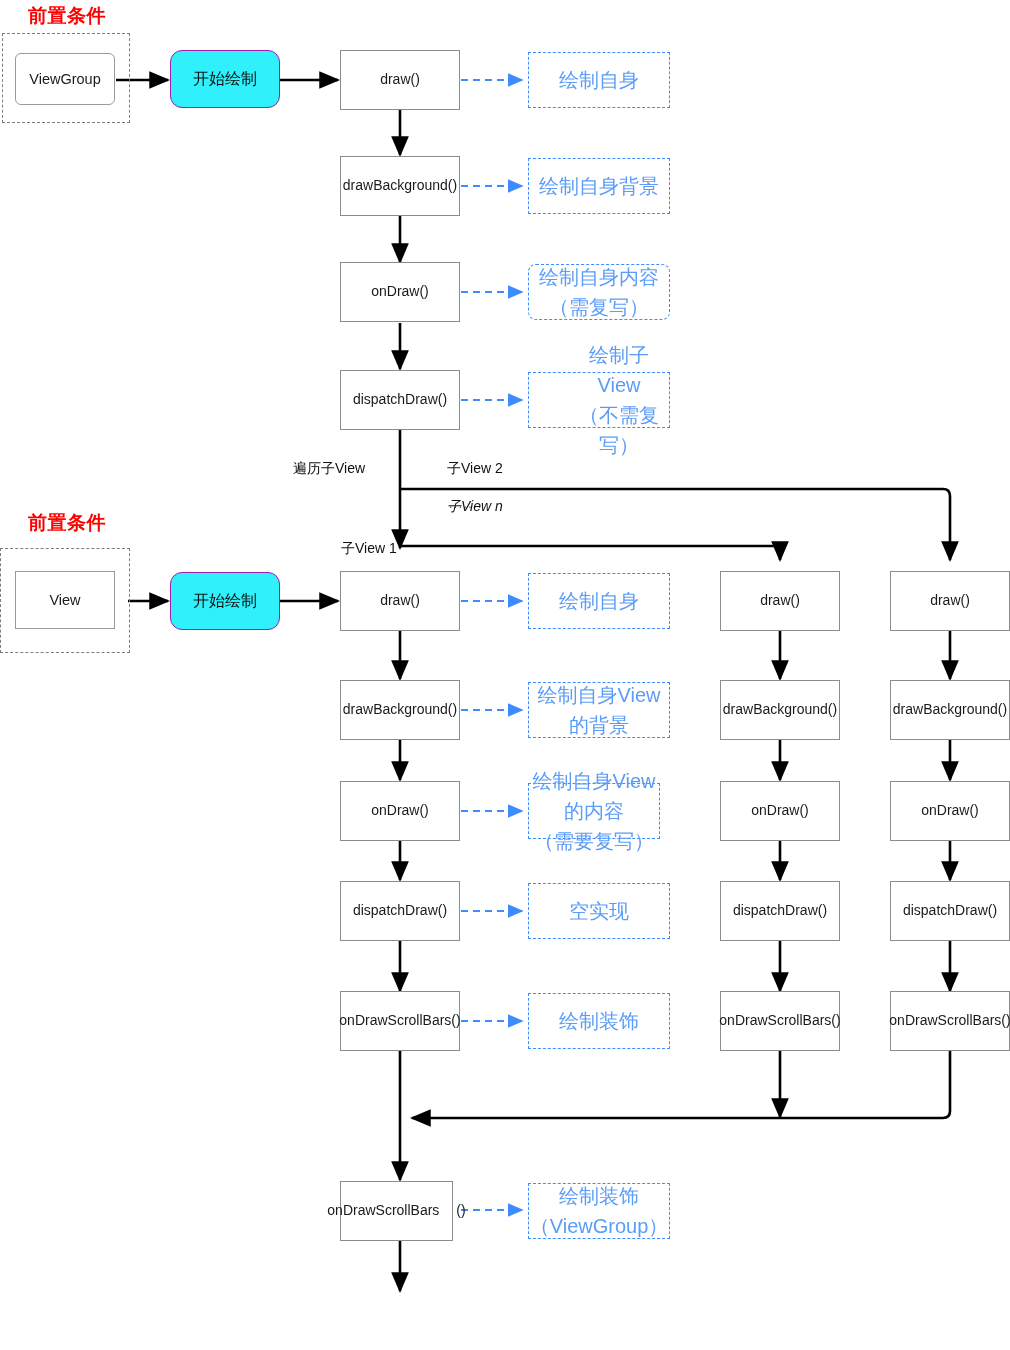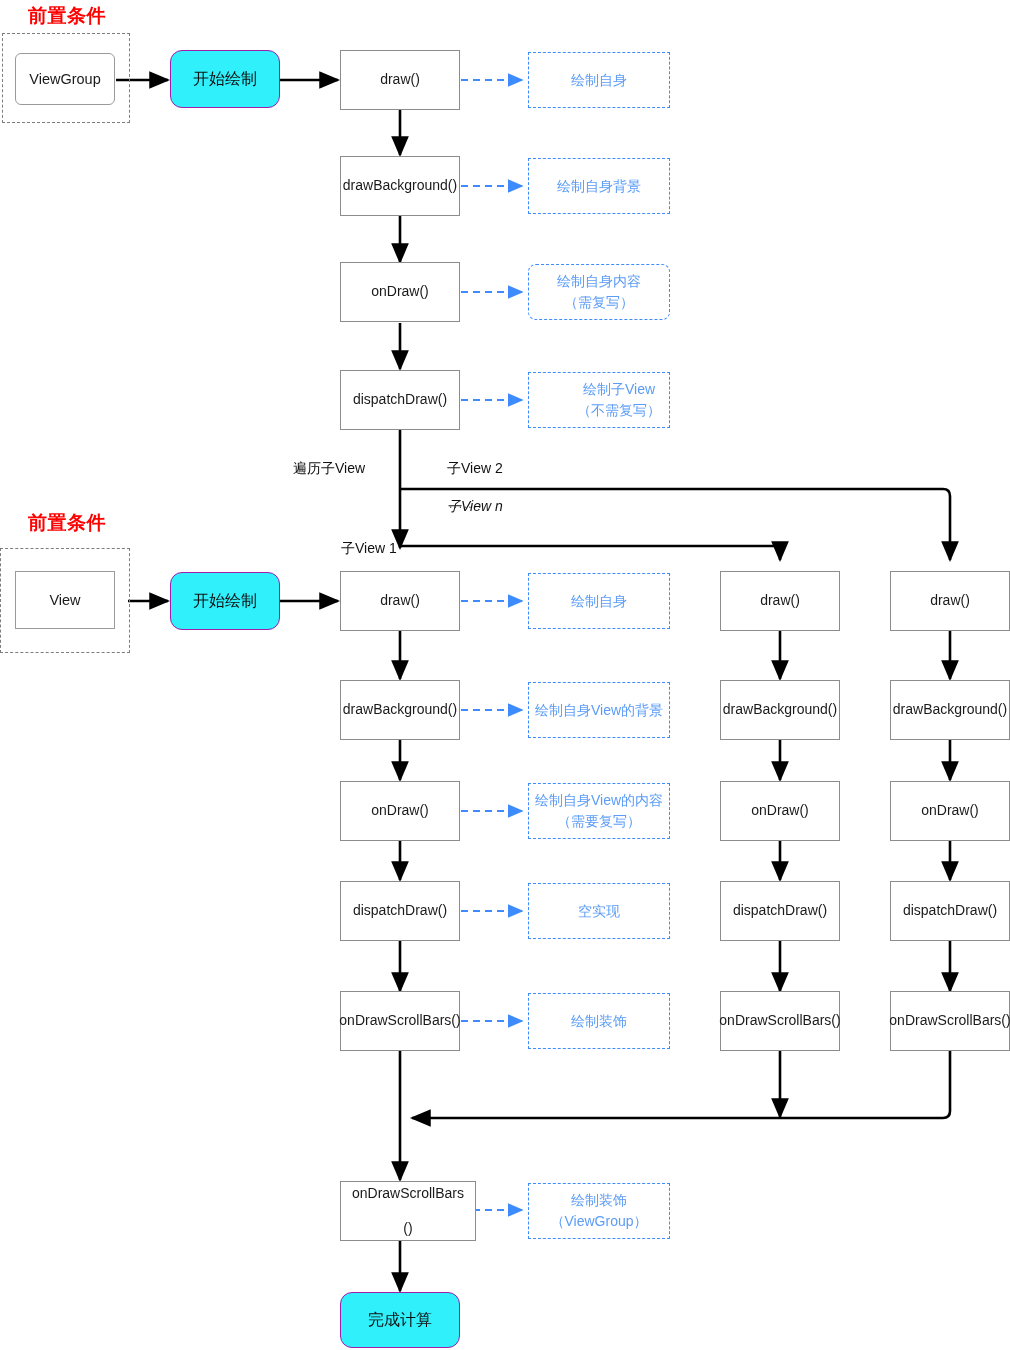--- a/index.html
+++ b/index.html
@@ -4,21 +4,21 @@
 <style>
   html,body{margin:0;padding:0;background:#ffffff;}
   body{font-family:"Liberation Sans","DejaVu Sans",sans-serif;}
   #stage{position:relative;width:1010px;height:1350px;background:#ffffff;overflow:hidden;}
   svg.layer{position:absolute;left:0;top:0;width:1010px;height:1350px;pointer-events:none;}
 
   .node{position:absolute;box-sizing:border-box;display:flex;align-items:center;justify-content:center;text-align:center;}
 
   .proc{border:1px solid #8c8c8c;background:#ffffff;color:#1a1a1a;font-size:14px;line-height:1.25;}
   .term{background:#2ff0fb;border:1px solid #a21caf;border-radius:12px;color:#111111;font-size:16px;font-weight:400;}
-  .note{border:1.6px dashed #3d8bfd;background:#ffffff;color:#5b9cf8;font-size:14px;line-height:1.5;}
+  .note{border:1.6px dashed #3d8bfd;background:#ffffff;color:#5b9cf8;font-size:20px;line-height:1.5;}
   .plain{border:1px solid #9a9a9a;background:#ffffff;color:#1a1a1a;font-size:14.5px;}
   .group-box{border:1.4px dashed #7d7d7d;background:transparent;}
   .group-label{position:absolute;color:#ff0000;font-size:19px;font-weight:bold;letter-spacing:.5px;}
   .edge-label{position:absolute;color:#111111;font-size:14px;white-space:nowrap;text-align:right;}
   .dots{position:absolute;color:#555;font-size:12px;letter-spacing:1.5px;}
 </style>
 </head>
 <body>
 
 <div id="stage">
@@ -123,21 +123,21 @@
   <div class="node plain" style="left:15px;top:571px;width:100px;height:58px;">View</div>
   <div class="node term" style="left:170px;top:572px;width:110px;height:58px;">开始绘制</div>
 
   <div class="node proc" style="left:340px;top:571px;width:120px;height:60px;">draw()</div>
   <div class="node note" style="left:528px;top:573px;width:142px;height:56px;">绘制自身</div>
 
   <div class="node proc" style="left:340px;top:680px;width:120px;height:60px;">drawBackground()</div>
   <div class="node note" style="left:528px;top:682px;width:142px;height:56px;">绘制自身View的背景</div>
 
   <div class="node proc" style="left:340px;top:781px;width:120px;height:60px;">onDraw()</div>
-  <div class="node note" style="left:528px;top:783px;width:142px;height:56px;flex-direction:column;">
+  <div class="node note" style="left:528px;top:783px;width:132px;height:56px;flex-direction:column;">
     <span>绘制自身View的内容</span>
     <span>（需要复写）</span>
   </div>
 
   <div class="node proc" style="left:340px;top:881px;width:120px;height:60px;">dispatchDraw()</div>
   <div class="node note" style="left:528px;top:883px;width:142px;height:56px;">空实现</div>
 
   <div class="node proc" style="left:340px;top:991px;width:120px;height:60px;">onDrawScrollBars()</div>
   <div class="node note" style="left:528px;top:993px;width:142px;height:56px;">绘制装饰</div>
 
@@ -146,24 +146,23 @@
   <div class="node proc" style="left:720px;top:781px;width:120px;height:60px;">onDraw()</div>
   <div class="node proc" style="left:720px;top:881px;width:120px;height:60px;">dispatchDraw()</div>
   <div class="node proc" style="left:720px;top:991px;width:120px;height:60px;">onDrawScrollBars()</div>
 
   <div class="node proc" style="left:890px;top:571px;width:120px;height:60px;">draw()</div>
   <div class="node proc" style="left:890px;top:680px;width:120px;height:60px;">drawBackground()</div>
   <div class="node proc" style="left:890px;top:781px;width:120px;height:60px;">onDraw()</div>
   <div class="node proc" style="left:890px;top:881px;width:120px;height:60px;">dispatchDraw()</div>
   <div class="node proc" style="left:890px;top:991px;width:120px;height:60px;">onDrawScrollBars()</div>
 
-  <div class="node proc" style="left:340px;top:1181px;width:136px;height:60px;flex-direction:column;gap:17px;">
+  <div class="node proc" style="left:340px;top:1181px;width:113px;height:60px;flex-direction:row;gap:17px;">
     <span>onDrawScrollBars</span>
     <span>()</span>
   </div>
   <div class="node note" style="left:528px;top:1183px;width:142px;height:56px;flex-direction:column;">
     <span>绘制装饰</span>
     <span>（ViewGroup）</span>
   </div>
 
-  <div class="node term" style="left:340px;top:1292px;width:120px;height:56px;">完成计算</div>
 
 </div>
 
 </body></html>

